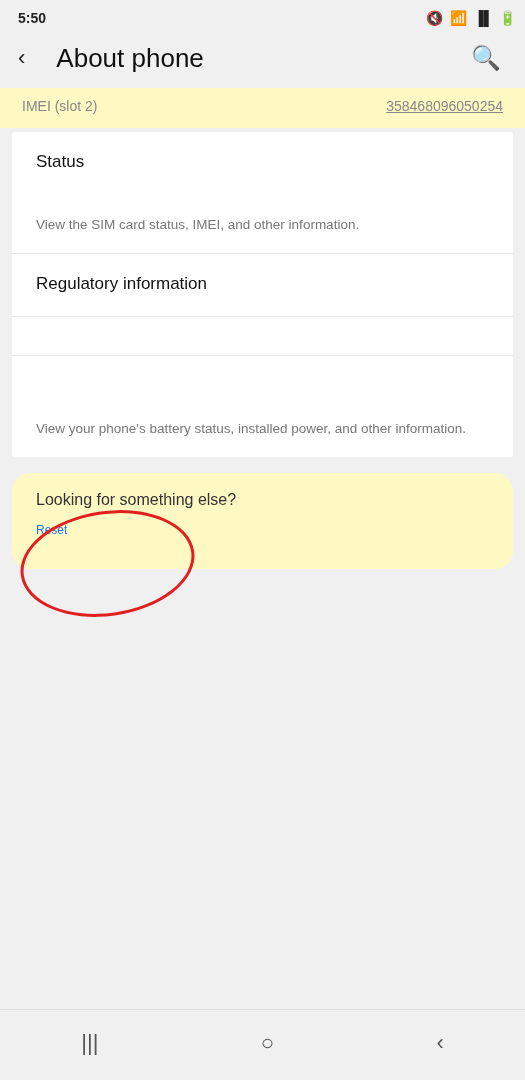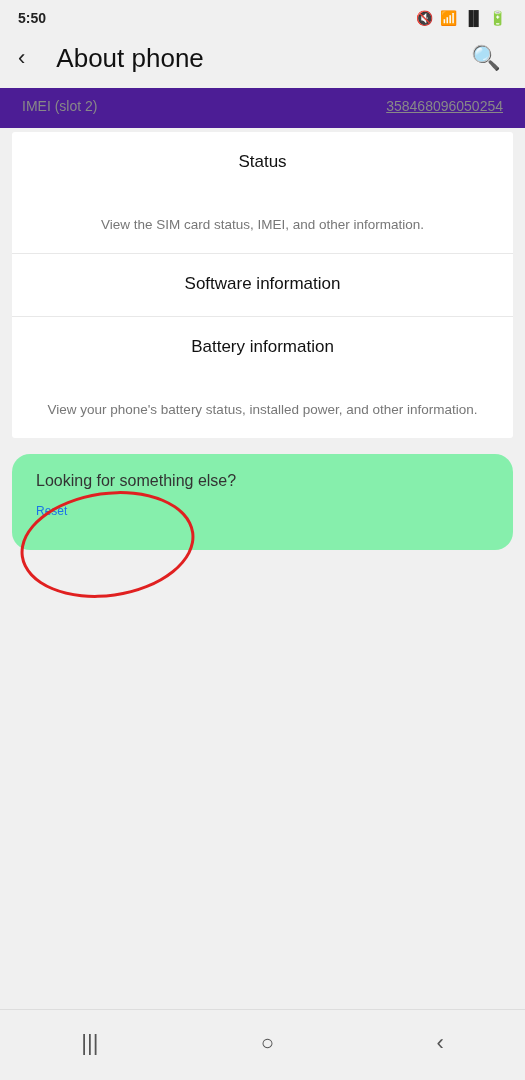--- a/index.html
+++ b/index.html
@@ -14,21 +14,21 @@
       display: flex;
       flex-direction: column;
     }
 
     
     .status-bar {
       background: #f0f0f0;
       display: flex;
       justify-content: space-between;
       align-items: center;
-      padding: 10px 18px 6px 18px;
+      padding: 10px 8px 6px 18px;
       font-size: 14px;
       font-weight: 600;
     }
     .status-bar-left { color: #222; }
     .status-bar-right {
       display: flex;
       align-items: center;
       gap: 6px;
     }
     .status-icon {
@@ -63,21 +63,21 @@
     }
     .nav-search {
       font-size: 24px;
       color: #111;
       cursor: pointer;
       padding: 4px 8px;
     }
 
     
     .imei-row {
-      background: #4c1d95;
+      background: #fef9c3;
       display: flex;
       justify-content: space-between;
       align-items: center;
       padding: 10px 22px 14px 22px;
     }
     .imei-label {
       font-size: 14px;
       color: #888;
     }
     .imei-value {
@@ -85,21 +85,20 @@
       color: #888;
       text-decoration: underline;
     }
 
     
     .main-card {
       background: #fff;
       border-radius: 3px;
       margin: 4px 12px 12px 12px;
       overflow: hidden;
-      text-align: center;
     }
 
     .menu-item {
       padding: 20px 24px 18px 24px;
       border-bottom: 1px solid #e8e8e8;
       cursor: pointer;
     }
     .menu-item:last-child {
       border-bottom: none;
     }
@@ -111,21 +110,21 @@
     }
     .menu-item-subtitle {
       font-size: 13.5px;
       color: #777;
       line-height: 1.4;
       margin-top: 44px;
     }
 
     
     .looking-card {
-      background: #86efac;
+      background: #fef9c3;
       border-radius: 18px;
       margin: 4px 12px 12px 12px;
       padding: 18px 24px 22px 24px;
       position: relative;
     }
     .looking-title {
       font-size: 16px;
       color: #333;
       margin-bottom: 14px;
     }
@@ -195,27 +194,28 @@
 </div>
 
 <div class="main-card">
 
   <div class="menu-item">
     <div class="menu-item-title">Status</div>
     <div class="menu-item-subtitle">View the SIM card status, IMEI, and other information.</div>
   </div>
 
 
-
-  <div class="menu-item">
-    <div class="menu-item-title">Software information</div>
-  </div>
-
-  <div class="menu-item">
-    <div class="menu-item-title">Battery information</div>
+  <div class="menu-item">
+    <div class="menu-item-title">Regulatory information</div>
+  </div>
+
+  <div class="menu-item">
+  </div>
+
+  <div class="menu-item">
     <div class="menu-item-subtitle">View your phone's battery status, installed power, and other information.</div>
   </div>
 
 </div>
 
 <div class="looking-card">
   <div class="looking-title">Looking for something else?</div>
   <span class="looking-link">Reset</span>
 
   <div class="red-circle"></div>

